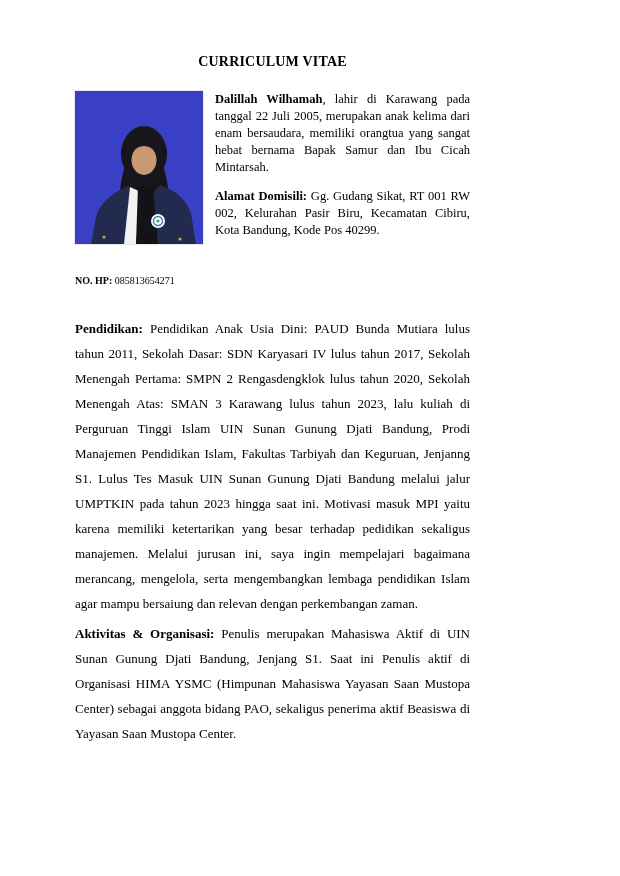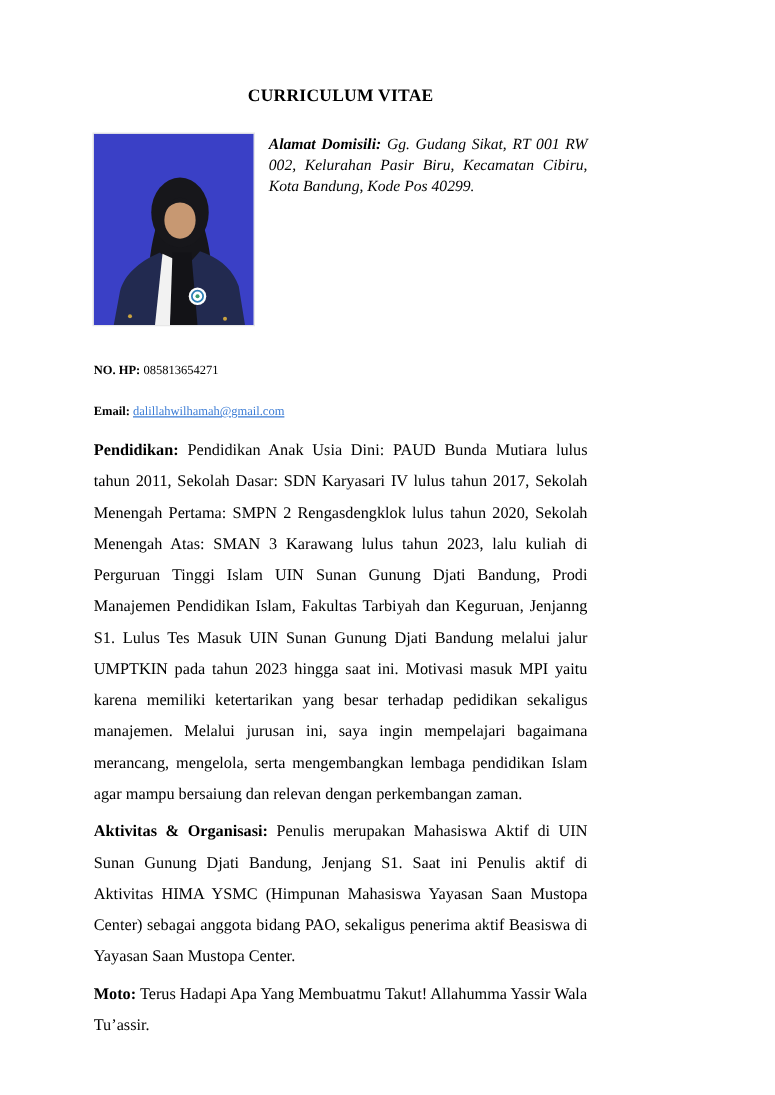--- a/index.html
+++ b/index.html
@@ -2,21 +2,21 @@
 <html><head>
 <meta charset="utf-8">
 <style>
   html, body { margin: 0; padding: 0; background: #ffffff; }
   .page {
     position: relative;
     width: 544px;
     height: 876px;
     background: #ffffff;
     box-sizing: border-box;
-    padding: 70px 74px 0 75px;
+    padding: 54px 74px 0 75px;
     font-family: "Liberation Serif", serif;
     color: #000000;
     overflow: hidden;
   }
   .doc-title {
     text-align: center;
     font-size: 14px;
     font-weight: bold;
     letter-spacing: 0.2px;
     margin: 0 0 21px 0;
@@ -33,39 +33,39 @@
     box-shadow: 0 0 0 1px #e8e8e8;
   }
   .photo-frame svg { display: block; }
   .profile-text {
     flex: 1;
     font-size: 12.5px;
     line-height: 17px;
     text-align: justify;
   }
   .profile-text p { margin: 0 0 12px 0; }
-  .profile-text p:last-child { margin-bottom: 0; font-style: italic; }
+  .profile-text p:last-child { margin-bottom: 0; }
   b { font-weight: bold; }
   .contact-line {
     font-size: 10px;
     line-height: 17px;
   }
   .line-hp   { margin-top: 28px; }
   .line-email{ margin-top: 16px; }
   .email-link {
     text-decoration: underline;
     cursor: pointer;
   }
   .body-para {
     font-size: 13px;
     line-height: 25px;
     text-align: justify;
     margin: 0;
   }
-  .para-pendidikan { margin-top: 9px; }
+  .para-pendidikan { margin-top: 27px; }
   .para-aktivitas  { margin-top: 5px; }
   .para-moto       { margin-top: 5px; text-align: left; }
 </style>
 </head>
 <body>
 
 <div class="page">
 
   <h1 class="doc-title">CURRICULUM VITAE</h1>
 
@@ -92,28 +92,27 @@
         <circle cx="83" cy="130" r="7" fill="#ffffff"></circle>
         <circle cx="83" cy="130" r="4.5" fill="none" stroke="#2e7fb5" stroke-width="1.4"></circle>
         <circle cx="83" cy="130" r="1.6" fill="#3a9b6e"></circle>
 
         <circle cx="29" cy="146" r="1.6" fill="#c9a23f"></circle>
         <circle cx="105" cy="148" r="1.6" fill="#c9a23f"></circle>
       </svg>
     </div>
 
     <div class="profile-text">
+      <p><b>Dalillah Wilhamah</b><span>, lahir di Karawang pada tanggal 22 Juli 2005, merupakan anak kelima dari enam bersaudara, memiliki orangtua yang sangat hebat bernama Bapak Samur dan Ibu Cicah Mintarsah.</span></p>
       <p><b>Alamat Domisili:</b> <span>Gg. Gudang Sikat, RT 001 RW 002, Kelurahan Pasir Biru, Kecamatan Cibiru, Kota Bandung, Kode Pos 40299.</span></p>
     </div>
 
   </div>
 
   <div class="contact-line line-hp"><b>NO. HP:</b> <span>085813654271</span></div>
 
-  <div class="contact-line line-email"><b>Email:</b> <a class="email-link" style="color: rgb(59, 124, 213);">dalillahwilhamah@gmail.com</a></div>
 
   <p class="body-para para-pendidikan"><b>Pendidikan:</b> <span>Pendidikan Anak Usia Dini: PAUD Bunda Mutiara lulus tahun 2011, Sekolah Dasar: SDN Karyasari IV lulus tahun 2017, Sekolah Menengah Pertama: SMPN 2 Rengasdengklok lulus tahun 2020, Sekolah Menengah Atas: SMAN 3 Karawang lulus tahun 2023, lalu kuliah di Perguruan Tinggi Islam UIN Sunan Gunung Djati Bandung, Prodi Manajemen Pendidikan Islam, Fakultas Tarbiyah dan Keguruan, Jenjanng S1. Lulus Tes Masuk UIN Sunan Gunung Djati Bandung melalui jalur UMPTKIN pada tahun 2023 hingga saat ini. Motivasi masuk MPI yaitu karena memiliki ketertarikan yang besar terhadap pedidikan sekaligus manajemen. Melalui jurusan ini, saya ingin mempelajari bagaimana merancang, mengelola, serta mengembangkan lembaga pendidikan Islam agar mampu bersaiung dan relevan dengan perkembangan zaman.</span></p>
 
-  <p class="body-para para-aktivitas"><b>Aktivitas &amp; Organisasi:</b> <span>Penulis merupakan Mahasiswa Aktif di UIN Sunan Gunung Djati Bandung, Jenjang S1. Saat ini Penulis aktif di Aktivitas HIMA YSMC (Himpunan Mahasiswa Yayasan Saan Mustopa Center) sebagai anggota bidang PAO, sekaligus penerima aktif Beasiswa di Yayasan Saan Mustopa Center.</span></p>
+  <p class="body-para para-aktivitas"><b>Aktivitas &amp; Organisasi:</b> <span>Penulis merupakan Mahasiswa Aktif di UIN Sunan Gunung Djati Bandung, Jenjang S1. Saat ini Penulis aktif di Organisasi HIMA YSMC (Himpunan Mahasiswa Yayasan Saan Mustopa Center) sebagai anggota bidang PAO, sekaligus penerima aktif Beasiswa di Yayasan Saan Mustopa Center.</span></p>
 
-  <p class="body-para para-moto"><b>Moto:</b> <span>Terus Hadapi Apa Yang Membuatmu Takut! Allahumma Yassir Wala Tu’assir.</span></p>
 
 </div>
 
 </body></html>

